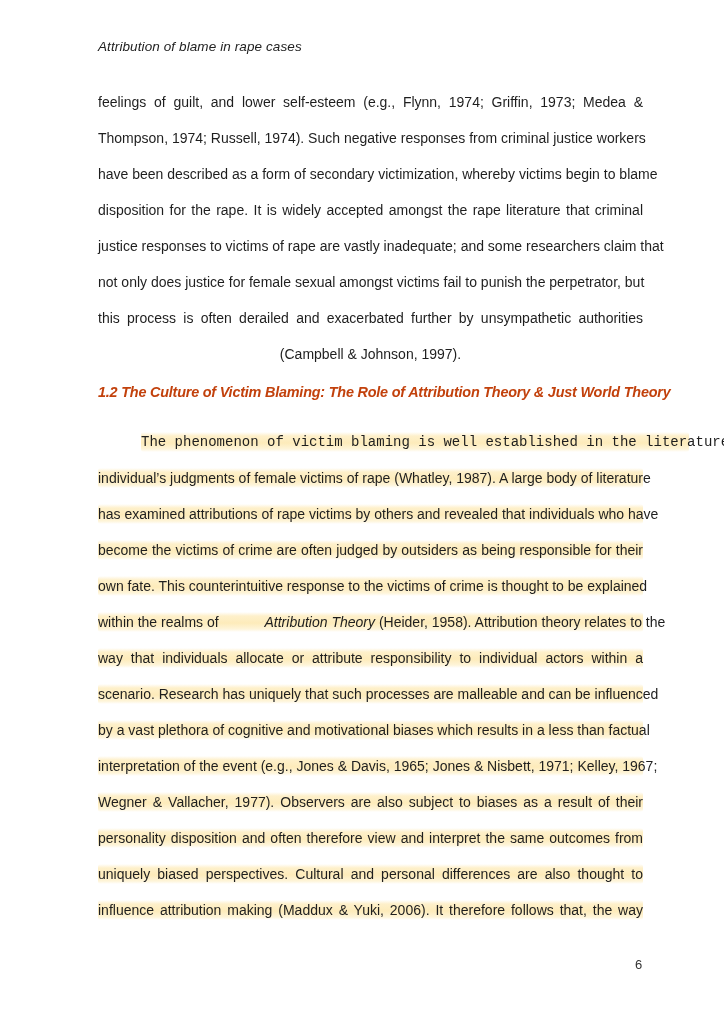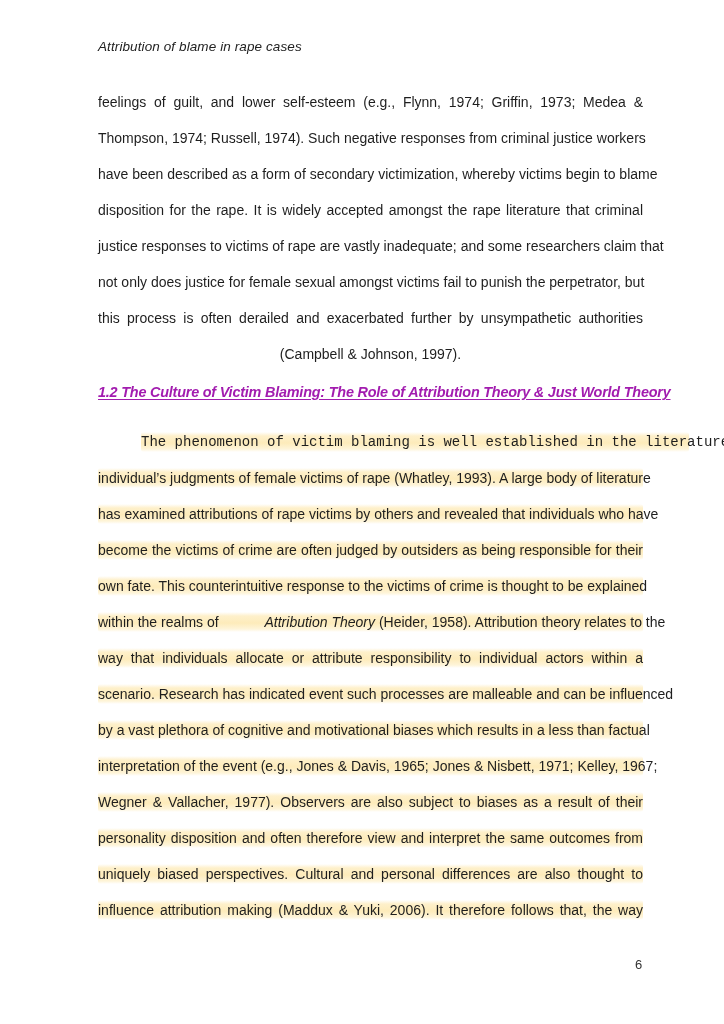--- a/index.html
+++ b/index.html
@@ -56,24 +56,23 @@
     background: linear-gradient(to bottom, rgba(255,255,255,0) 0%, rgba(253,228,160,0.55) 20%, rgba(252,222,140,0.6) 55%, rgba(253,232,170,0.45) 85%, rgba(255,255,255,0) 100%);
     border-radius: 3px;
   }
   .section-heading {
     position: absolute;
     left: 90px;
     top: 384px;
     font-size: 14.4px;
     font-weight: bold;
     font-style: italic;
-    text-decoration: underline;
     text-underline-offset: 2px;
     white-space: nowrap;
-    color: #a21caf;
+    color: #c2410c;
     letter-spacing: -0.2px;
   }
   .page-number {
     position: absolute;
     left: 627px;
     top: 957px;
     font-size: 13px;
     color: #333;
   }
   em.it { font-style: italic; margin-left: 42px; }
@@ -93,27 +92,27 @@
     <div class="line justify" style="top:236px">justice responses to victims of rape are vastly inadequate; and some researchers claim that</div>
     <div class="line justify" style="top:272px">not only does justice for female sexual amongst victims fail to punish the perpetrator, but</div>
     <div class="line justify" style="top:308px">this process is often derailed and exacerbated further by unsympathetic authorities</div>
     <div class="line last" style="top:344px">(Campbell &amp; Johnson, 1997).</div>
   </div>
 
   <div class="section-heading">1.2 The Culture of Victim Blaming: The Role of Attribution Theory &amp; Just World Theory</div>
 
   <div>
     <div class="line justify indent hl" style="top:432px">The phenomenon of victim blaming is well established in the literature on</div>
-    <div class="line justify hl" style="top:468px">individual’s judgments of female victims of rape (Whatley, 1993). A large body of literature</div>
+    <div class="line justify hl" style="top:468px">individual’s judgments of female victims of rape (Whatley, 1987). A large body of literature</div>
     <div class="line justify hl" style="top:504px">has examined attributions of rape victims by others and revealed that individuals who have</div>
     <div class="line justify hl" style="top:540px">become the victims of crime are often judged by outsiders as being responsible for their</div>
     <div class="line justify hl" style="top:576px">own fate.  This counterintuitive response to the victims of crime is thought to be explained</div>
     <div class="line justify hl" style="top:612px"><span>within the realms of </span><em class="it">Attribution Theory</em><span> (Heider, 1958).  Attribution theory relates to the</span></div>
     <div class="line justify hl" style="top:648px">way that individuals allocate or attribute responsibility to individual actors within a</div>
-    <div class="line justify hl" style="top:684px">scenario.  Research has indicated event such processes are malleable and can be influenced</div>
+    <div class="line justify hl" style="top:684px">scenario.  Research has uniquely that such processes are malleable and can be influenced</div>
     <div class="line justify hl" style="top:720px">by a vast plethora of cognitive and motivational biases which results in a less than factual</div>
     <div class="line justify hl" style="top:756px">interpretation of the event (e.g., Jones &amp; Davis, 1965; Jones &amp; Nisbett, 1971; Kelley, 1967;</div>
     <div class="line justify hl" style="top:792px">Wegner &amp; Vallacher, 1977).  Observers are also subject to biases as a result of their</div>
     <div class="line justify hl" style="top:828px">personality disposition and often therefore view and interpret the same outcomes from</div>
     <div class="line justify hl" style="top:864px">uniquely biased perspectives.  Cultural and personal differences are also thought to</div>
     <div class="line justify hl" style="top:900px">influence attribution making (Maddux &amp; Yuki, 2006).  It therefore follows that, the way</div>
   </div>
 
   <div class="page-number">6</div>
 

